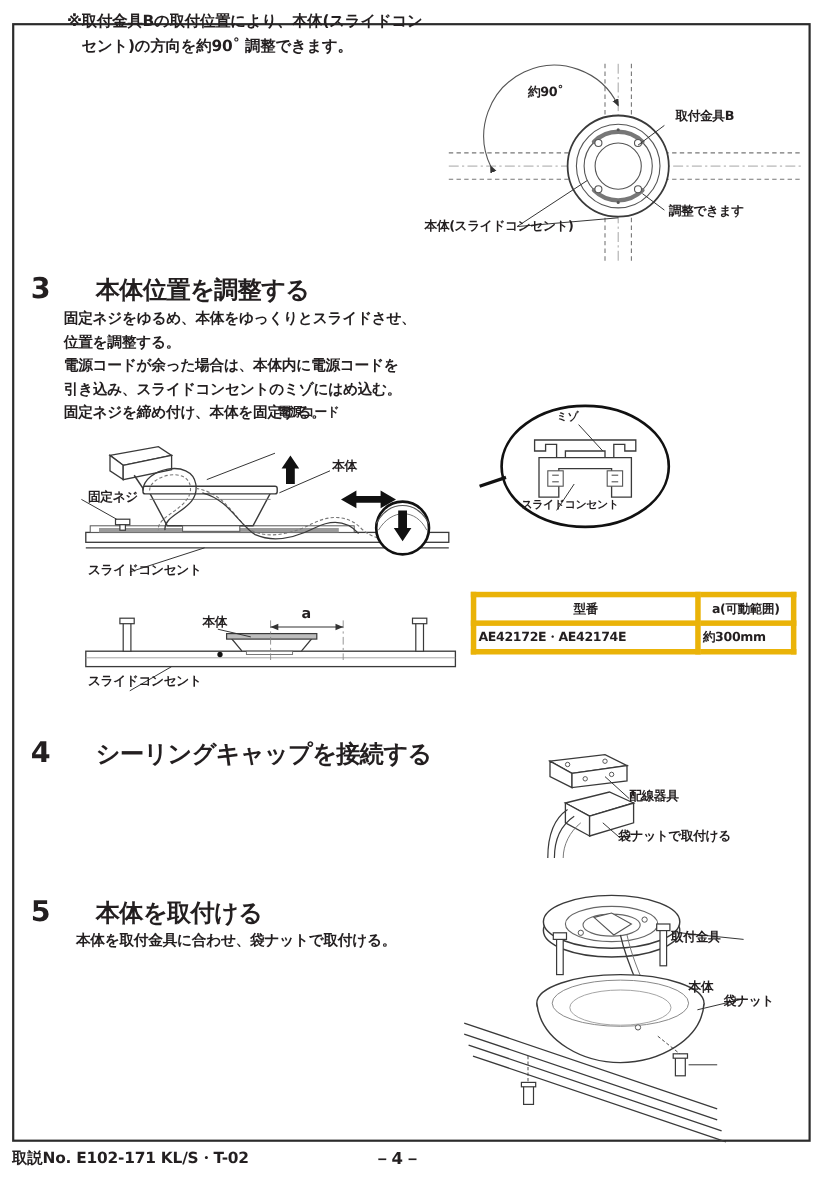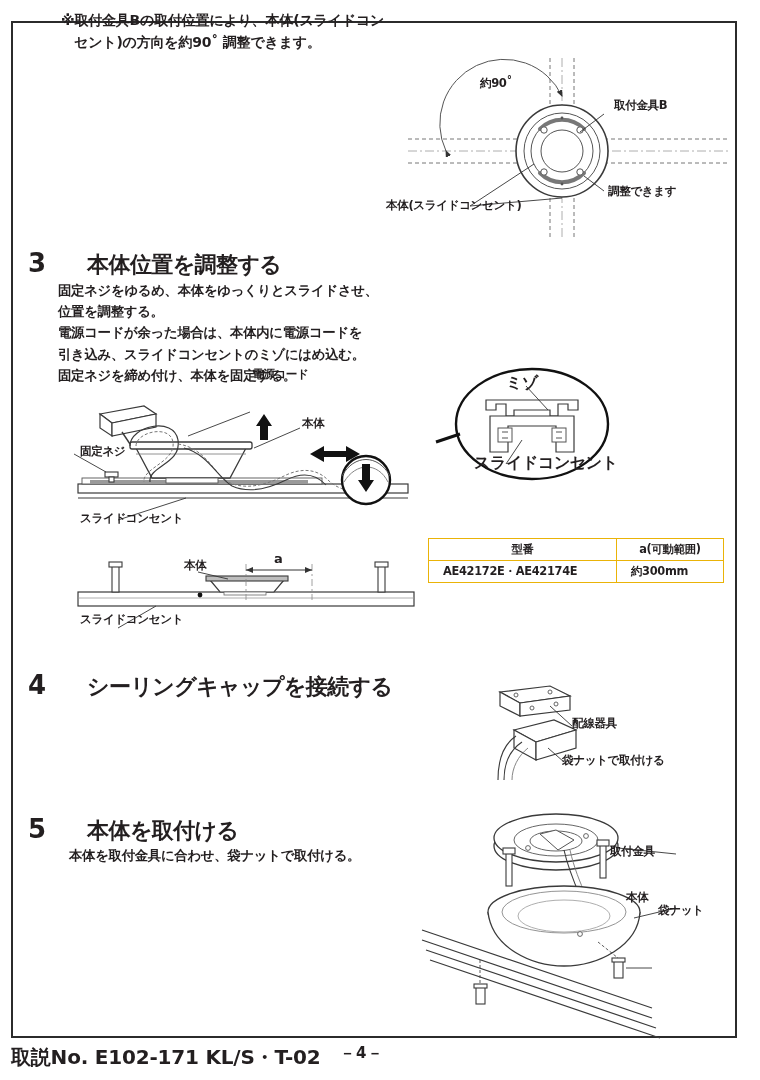--- a/index.html
+++ b/index.html
@@ -33,40 +33,40 @@
   .step-body{
     position:absolute;font-size:13.4px;line-height:1.58;font-weight:600;
     color:#231f20;letter-spacing:-0.3px;white-space:pre-line;
   }
 
   
   .lbl{
     position:absolute;font-size:11.6px;font-weight:700;color:#231f20;
     letter-spacing:-0.4px;white-space:nowrap;line-height:1;
   }
-  .lbl.sm{font-size:16px;}
+  .lbl.sm{font-size:10px;}
 
   svg{display:block;overflow:visible;}
   .dg{position:absolute;}
 
   
   .spec-table{
     position:absolute;left:428px;top:538px;width:296px;
     border-collapse:collapse;font-size:11.4px;font-weight:600;color:#231f20;
   }
   .spec-table td,.spec-table th{
-    border:1px solid #eab308;padding:3px 14px;
+    border:5px solid #eab308;padding:3px 2px;
     font-weight:600;letter-spacing:-0.3px;
   }
   .spec-table th{font-weight:600;}
   .col-a{width:78px;}
 
   
   .footer-left{
-    position:absolute;left:11px;top:1044px;font-size:20px;font-weight:700;
+    position:absolute;left:11px;top:1044px;font-size:14px;font-weight:700;
     letter-spacing:-0.2px;color:#231f20;
   }
   .footer-page{
     position:absolute;left:340px;top:1044px;font-size:15px;font-weight:700;
     letter-spacing:1px;color:#231f20;
   }
 </style>
 </head>
 <body>
 

